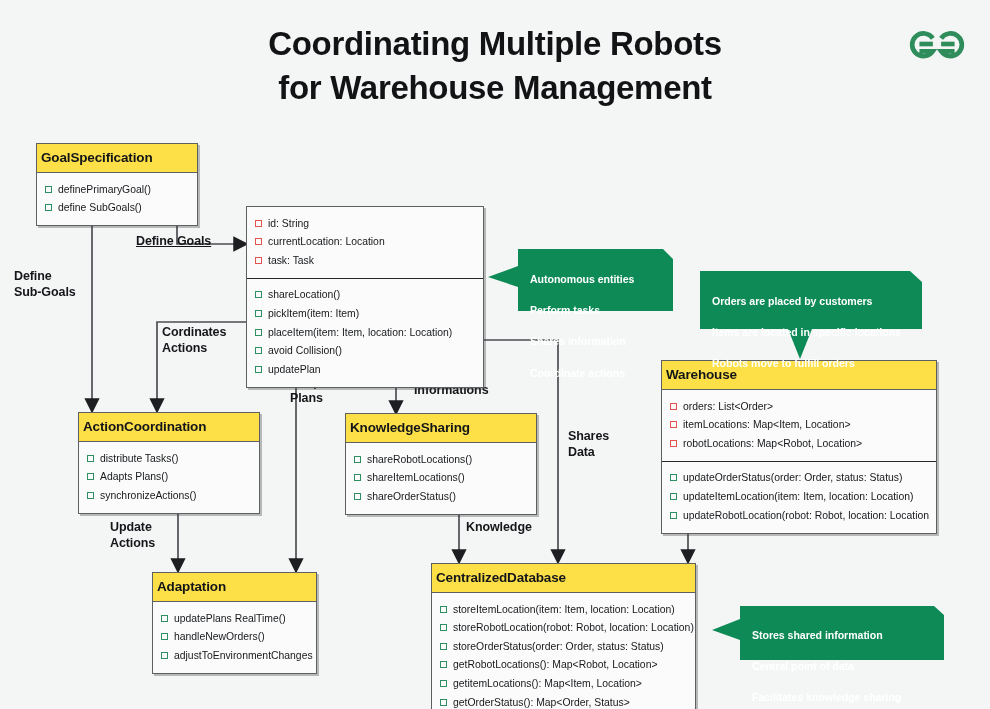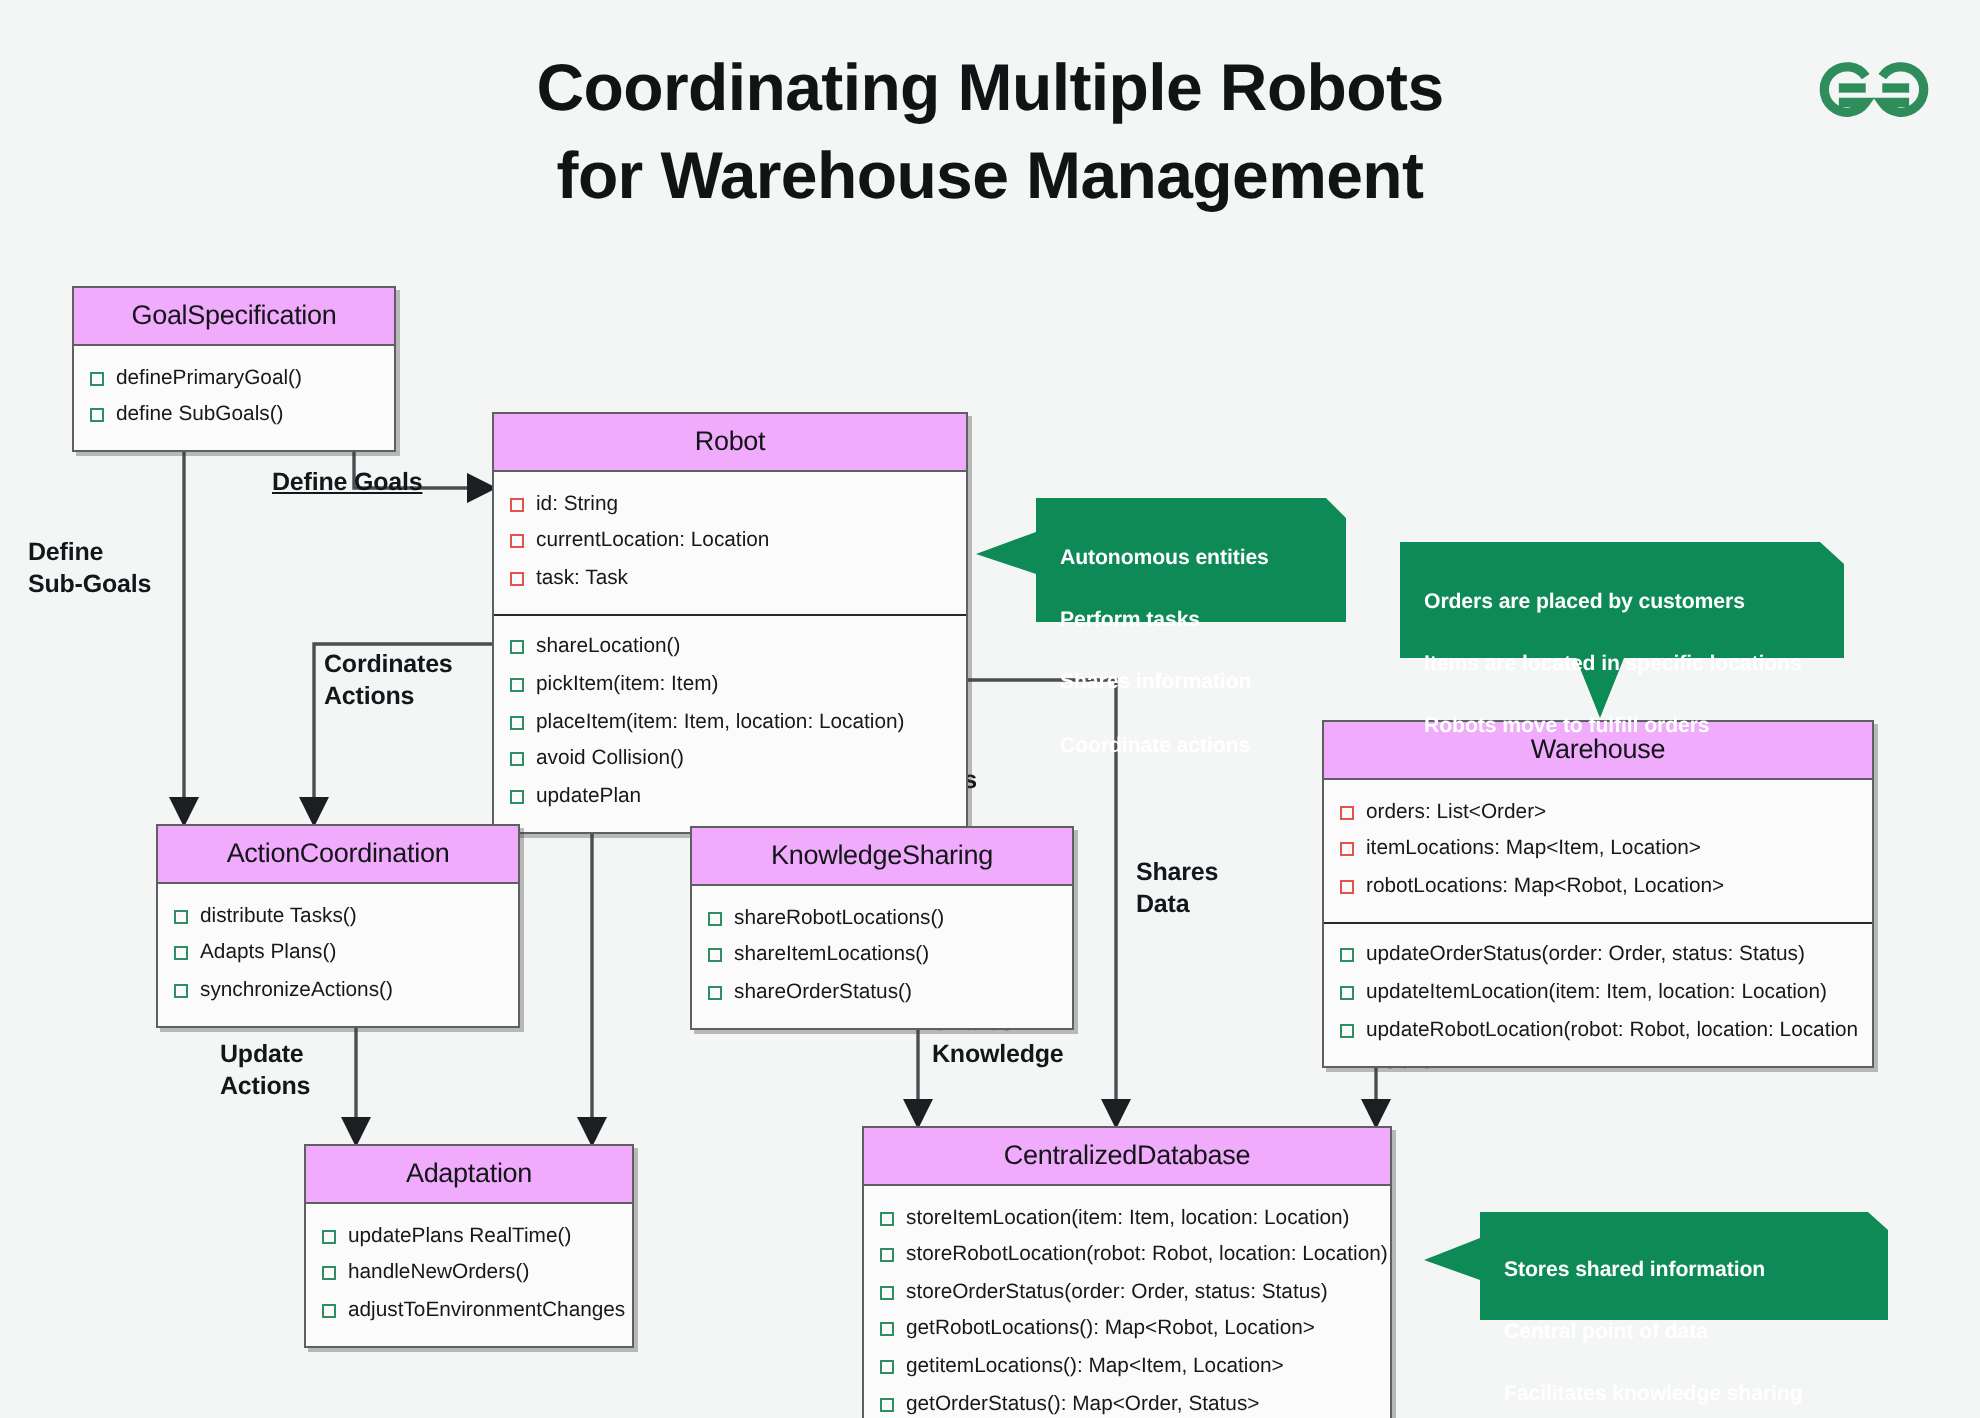--- a/index.html
+++ b/index.html
@@ -35,24 +35,23 @@
   }
 
   
   .uml {
     position:absolute;
     background:#fbfbfb;
     border:1.4px solid #5d5f63;
     box-shadow: 2px 2px 0 rgba(60,60,60,.33);
   }
   .uml .hdr {
-    background:#f0abfc;
+    background:#fde047;
     border-bottom:1.4px solid #5d5f63;
-    text-align:center;
-    font-size:13.5px; font-weight:normal; color:#131518;
+    font-size:13.5px; font-weight:bold; color:#131518;
     padding:6px 4px 7px;
     letter-spacing:-0.15px;
   }
   .uml .sect { padding:7px 8px 8px 8px; }
   .uml .sect + .sect { border-top:1.4px solid #26282b; }
   .uml .row {
     display:flex; align-items:flex-start; gap:6px;
     font-size:10.4px; color:#16181b; line-height:1.5;
     padding:1.5px 0; white-space:nowrap;
   }
@@ -147,21 +146,20 @@
           <span>definePrimaryGoal()</span>
         </div>
       <div class="row">
           <span class="sq m"></span>
           <span>define SubGoals()</span>
         </div>
     </div>
   </div>
 
   <div class="uml" style="left:246px; top:206px; width:238px;">
-    <div class="hdr">Robot</div>
     <div class="sect">
       <div class="row">
           <span class="sq"></span>
           <span>id: String</span>
         </div>
       <div class="row">
           <span class="sq"></span>
           <span>currentLocation: Location</span>
         </div>
       <div class="row">

